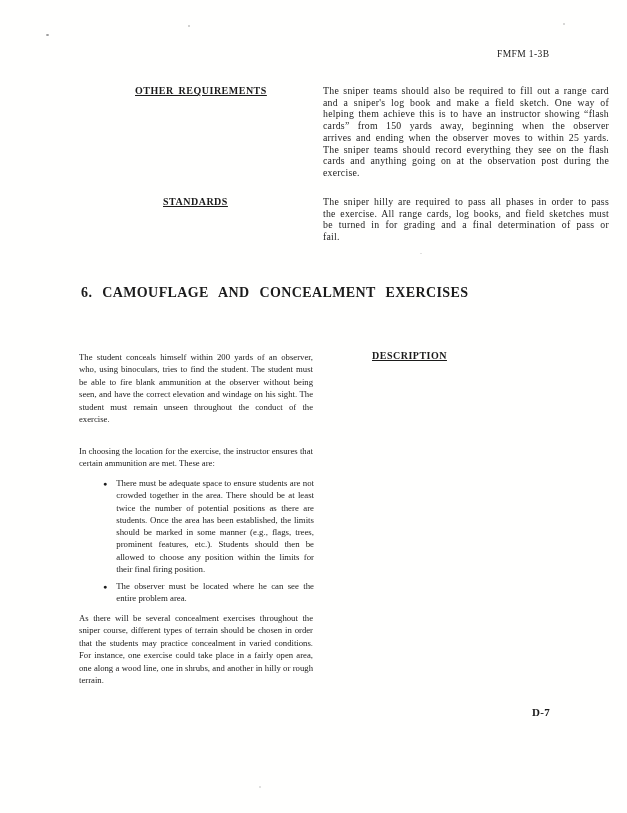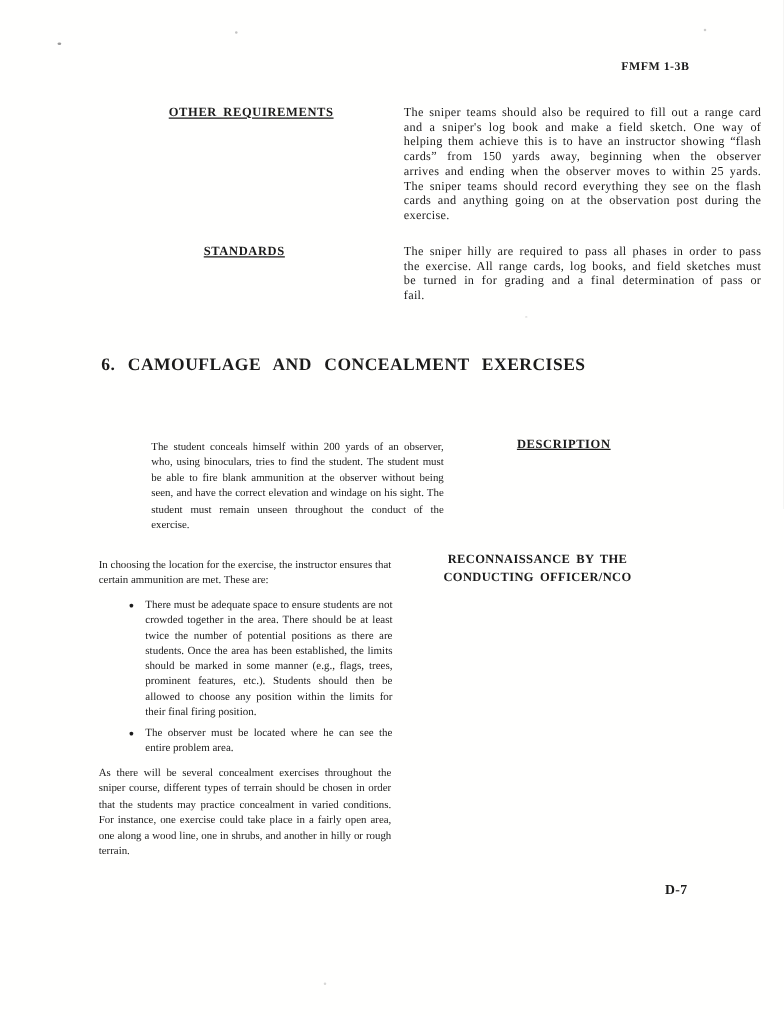--- a/index.html
+++ b/index.html
@@ -7,32 +7,32 @@
     position:relative;
     width:627px; height:813px;
     margin:0 auto;
     background:#fffffe;
     font-family:"Liberation Serif", serif;
     color:#1b1b1b;
     overflow:hidden;
   }
   .header-ref {
     position:absolute; top:49px; left:497px;
-    font-weight:bold; font-size:9.5px; letter-spacing:0.4px;
+    font-weight:normal; font-size:9.5px; letter-spacing:0.4px;
   }
   .side-label {
     position:absolute;
     font-weight:bold; font-size:10px; letter-spacing:0.5px;
     word-spacing:2px;
     white-space:nowrap;
     text-decoration:underline;
   }
   .lbl-other-req { top:85px; left:135px; }
   .lbl-standards { top:196px; left:163px; }
-  .lbl-description { top:350px; left:386px; width:130px; text-align:center; }
+  .lbl-description { top:350px; left:372px; width:130px; }
   .lbl-recon {
     position:absolute; top:441px; left:352px; width:156px;
     font-weight:bold; font-size:10px; letter-spacing:0.3px; word-spacing:2px;
     text-align:center; line-height:14.5px; white-space:nowrap;
   }
   .right-col {
     position:absolute; left:323px; width:286px;
     font-size:9.8px; line-height:11.7px;
     letter-spacing:0.25px; word-spacing:1.5px;
     text-align:justify;
@@ -48,21 +48,21 @@
   .intro-line {
     position:absolute; top:319px; left:79px;
     font-size:9.4px; letter-spacing:0.1px;
     white-space:nowrap;
   }
   .left-col {
     position:absolute; left:79px; width:234px;
     font-size:8.7px; line-height:12.4px;
     text-align:justify;
   }
-  .lp-desc { top:351px;margin-left:42px; }
+  .lp-desc { top:351px; }
   .lp-choosing { top:445px; }
   .lp-closing { top:612px; }
   .bullet {
     position:absolute; left:103px; width:211px;
     display:flex; align-items:flex-start;
     font-size:8.8px; line-height:12.3px;
   }
   .bullet .dot {
     flex:0 0 auto;
     font-size:7px; line-height:12.3px;
@@ -100,24 +100,20 @@
 
   <div class="side-label lbl-standards">STANDARDS</div>
   <div class="right-col rp2">The sniper hilly are required to pass all phases in order to pass the exercise. All range cards, log books, and field sketches must be turned in for grading and a final determination of pass or fail.</div>
 
   <h2 class="section-heading">6.  CAMOUFLAGE AND CONCEALMENT EXERCISES</h2>
 
   <div class="left-col lp-desc">The student conceals himself within 200 yards of an observer, who, using binoculars, tries to find the student. The student must be able to fire blank ammunition at the observer without being seen, and have the correct elevation and windage on his sight. The student must remain unseen throughout the conduct of the exercise.</div>
   <div class="side-label lbl-description">DESCRIPTION</div>
 
   <div class="left-col lp-choosing">In choosing the location for the exercise, the instructor ensures that certain ammunition are met. These are:</div>
-  <div class="lbl-recon">
-    <div>RECONNAISSANCE BY THE</div>
-    <div>CONDUCTING OFFICER/NCO</div>
-  </div>
 
   <div class="bullet b1">
     <span class="dot">●</span>
     <span class="btext">There must be adequate space to ensure students are not crowded together in the area. There should be at least twice the number of potential positions as there are students. Once the area has been established, the limits should be marked in some manner (e.g., flags, trees, prominent features, etc.). Students should then be allowed to choose any position within the limits for their final firing position.</span>
   </div>
 
   <div class="bullet b2">
     <span class="dot">●</span>
     <span class="btext">The observer must be located where he can see the entire problem area.</span>
   </div>

